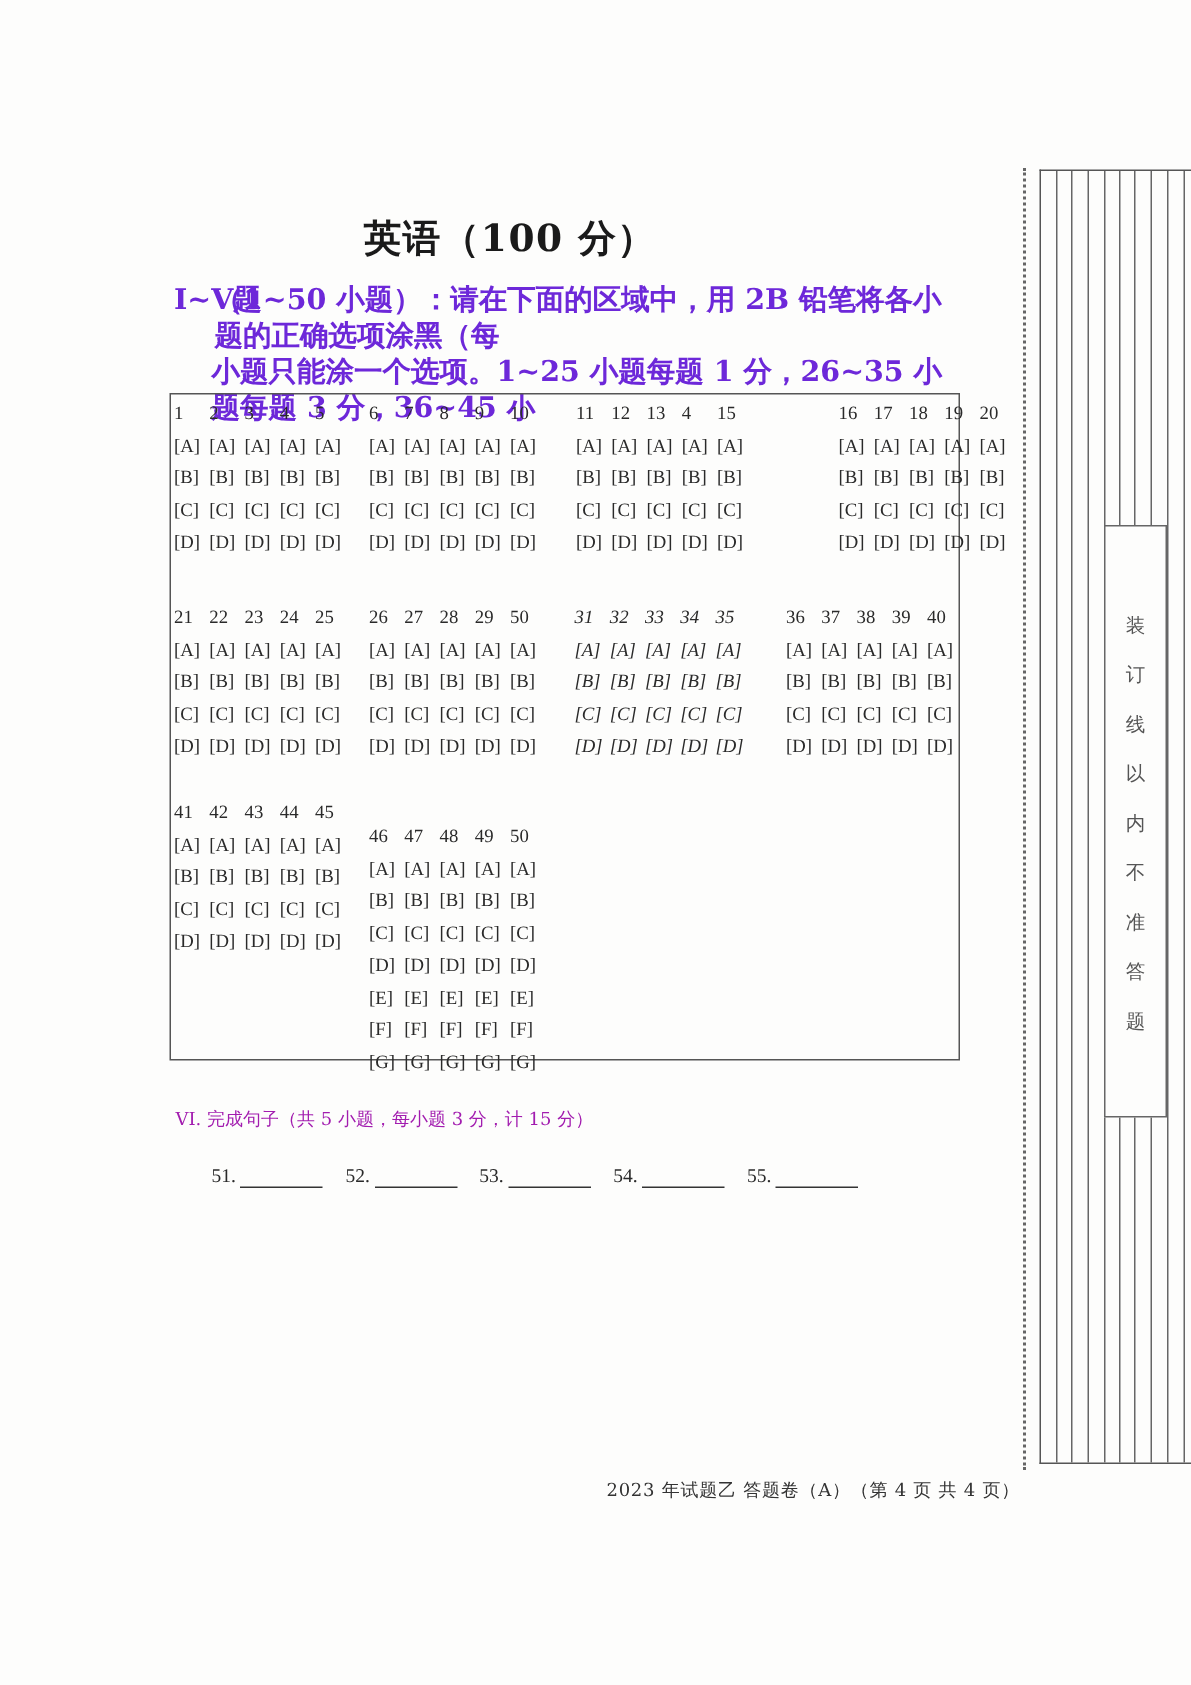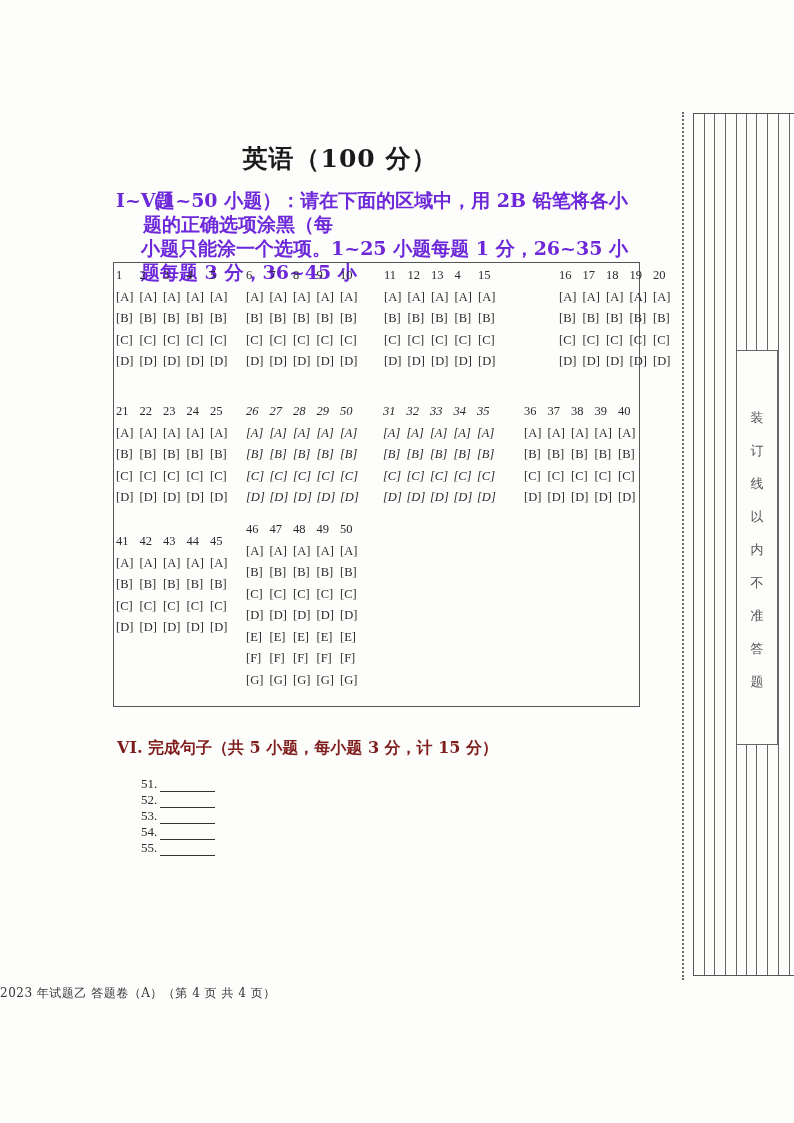--- a/index.html
+++ b/index.html
@@ -20,27 +20,27 @@
   .instr .body { margin-left: 25px; }
   .answer-box {
     position: absolute; left: 113px; top: 262px; width: 527px; height: 445px;
     border: 1.5px solid #555; box-sizing: border-box;
   }
   .block { position: absolute; font-family: "Liberation Serif", serif; font-size: 12.5px; color: #2a2a2a; }
   .block .row { display: flex; height: 21.5px; align-items: center; }
   .block .cell { width: 23.5px; text-align: left; white-space: nowrap; }
   .block .num { font-size: 12.5px; }
   .sec6 {
-    position: absolute; left: 117px; top: 738px; font-size: 16px; font-weight: bold; color: #7f1d1d;
-  }
-  .blanks { position: absolute; left: 141px; top: 776px; display: flex; font-family: "Liberation Serif", serif; font-size: 13px; color: #2a2a2a; flex-direction: column; }
+    position: absolute; left: 117px; top: 738px; font-size: 12px; font-weight: normal; color: #a21caf;
+  }
+  .blanks { position: absolute; left: 141px; top: 776px; display: flex; font-family: "Liberation Serif", serif; font-size: 13px; color: #2a2a2a; }
   .blank { display: flex; align-items: flex-end; margin-right: 15px; }
   .blank .line { display: inline-block; width: 55px; border-bottom: 1px solid #333; height: 12px; margin-left: 3px; }
   .footer {
-    position: absolute; left: 0; top: 985px; width: 680px; text-align: left;
+    position: absolute; left: 0; top: 985px; width: 680px; text-align: right;
     font-size: 12px; color: #333; letter-spacing: 0.5px;
   }
   .binding-dots {
     position: absolute; left: 682px; top: 112px; width: 0; height: 868px;
     border-left: 2px dotted #666;
   }
   .binding {
     position: absolute; left: 693px; top: 113px; width: 101px; height: 863px;
     border-top: 1.5px solid #555; border-left: 1.5px solid #555; border-bottom: 1.5px solid #555;
     box-sizing: border-box;
@@ -245,21 +245,21 @@
         <span class="cell">[C]</span>
       </div>
       <div class="row">
         <span class="cell">[D]</span>
         <span class="cell">[D]</span>
         <span class="cell">[D]</span>
         <span class="cell">[D]</span>
         <span class="cell">[D]</span>
       </div>
     </div>
-    <div class="block" style="left: 132px; top: 138px; font-style: italic;">
+    <div class="block" style="left: 132px; top: 138px;">
       <div class="row">
         <span class="cell num">26</span>
         <span class="cell num">27</span>
         <span class="cell num">28</span>
         <span class="cell num">29</span>
         <span class="cell num">50</span>
       </div>
       <div class="row">
         <span class="cell">[A]</span>
         <span class="cell">[A]</span>
@@ -393,21 +393,21 @@
         <span class="cell">[C]</span>
       </div>
       <div class="row">
         <span class="cell">[D]</span>
         <span class="cell">[D]</span>
         <span class="cell">[D]</span>
         <span class="cell">[D]</span>
         <span class="cell">[D]</span>
       </div>
     </div>
-    <div class="block" style="left: 132px; top: 256px;">
+    <div class="block" style="left: 132px; top: 284px;">
       <div class="row">
         <span class="cell num">46</span>
         <span class="cell num">47</span>
         <span class="cell num">48</span>
         <span class="cell num">49</span>
         <span class="cell num">50</span>
       </div>
       <div class="row">
         <span class="cell">[A]</span>
         <span class="cell">[A]</span>

